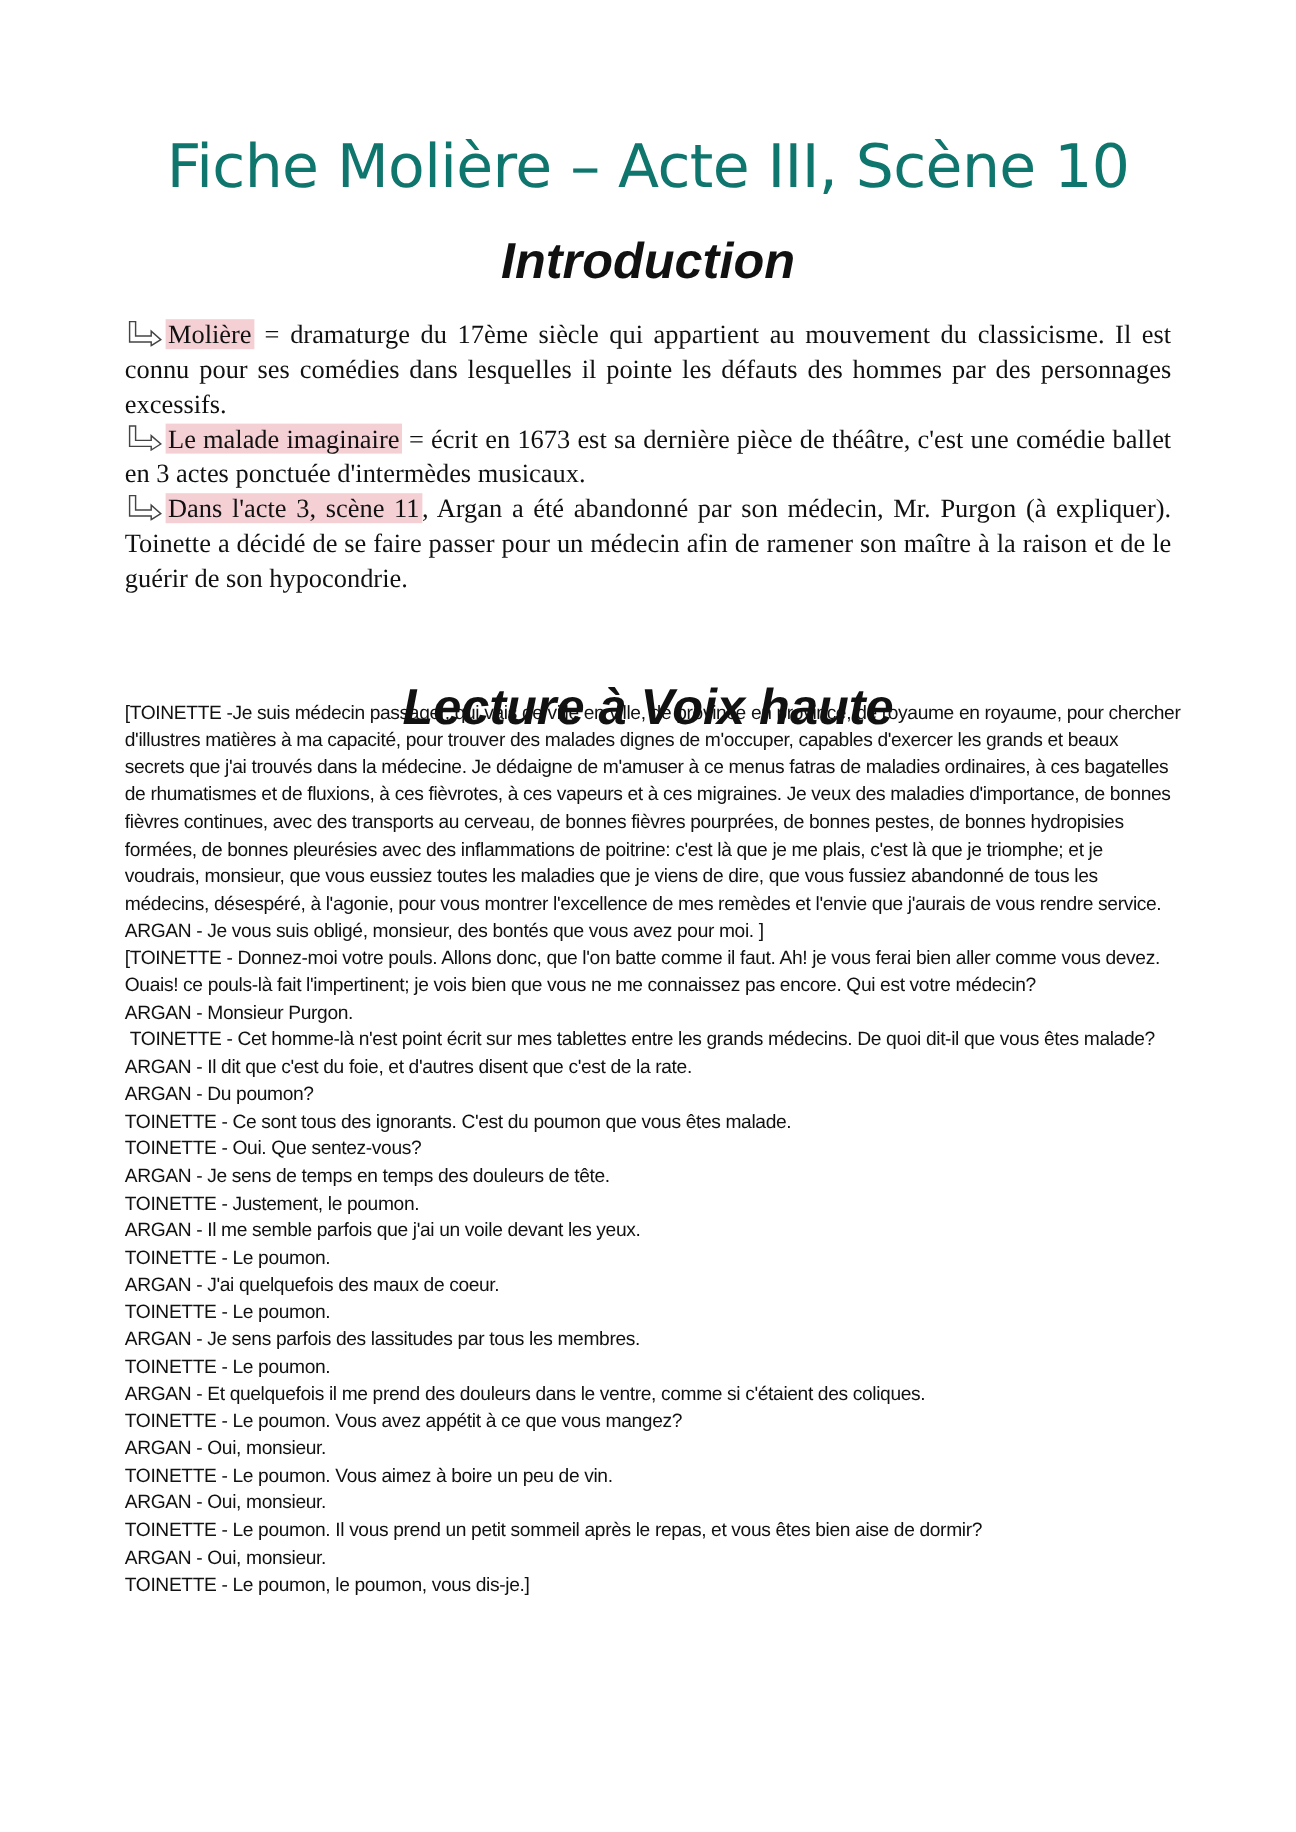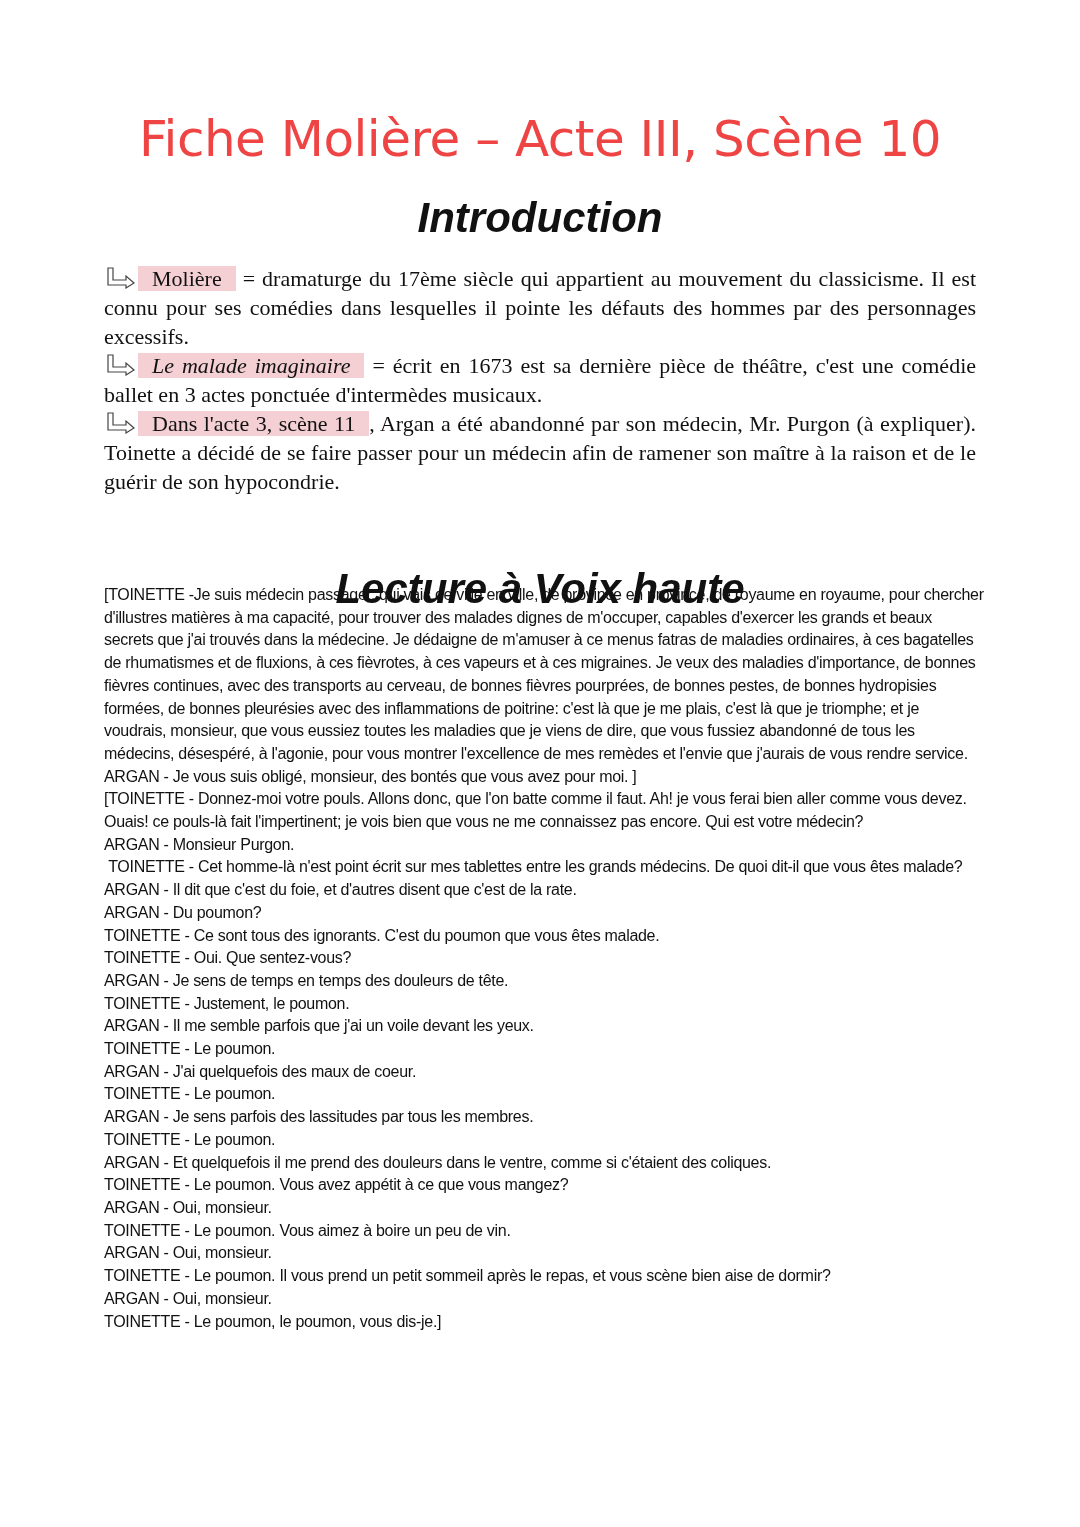--- a/index.html
+++ b/index.html
@@ -1,34 +1,34 @@
 <!DOCTYPE html>
 <html><head>
 <meta charset="utf-8">
 <style>
   html, body { margin: 0; padding: 0; background: #ffffff; }
   body { width: 1080px; height: 1527px; position: relative; overflow: hidden; color: #111; }
   .page { position: absolute; left: 0; top: 0; width: 1080px; height: 1527px; }
   .title {
     position: absolute; left: 0; top: 104px; width: 1080px; text-align: center;
     font-family: "DejaVu Sans", sans-serif; font-size: 50px; font-weight: normal;
-    letter-spacing: -0.5px; color: #ef4444; margin: 0; line-height: 70px;
+    letter-spacing: -0.5px; color: #0f766e; margin: 0; line-height: 70px;
   }
   .h2 {
     position: absolute; left: 0; width: 1080px; text-align: center;
     font-family: "Liberation Sans", sans-serif; font-style: italic; font-weight: bold;
     font-size: 42px; color: #111; margin: 0; line-height: 40px;
   }
   .intro {
     position: absolute; left: 104px; top: 264px; width: 872px;
     font-family: "Liberation Serif", serif; font-size: 22px; line-height: 29px;
     text-align: justify; color: #111;
   }
   .intro p { margin: 0; text-indent: 34px; position: relative; }
-  .hl { background: #f4d0d5; padding: 0 14px; }
+  .hl { background: #f4d0d5; padding: 0 2px; }
   .arrow {
     display: inline-block; width: 30px; height: 22px; vertical-align: -3px; margin-left: -32px; margin-right: 2px;
   }
   .dialogue {
     position: absolute; left: 104px; top: 584px; width: 880px;
     font-family: "Liberation Sans", sans-serif; font-size: 16px; line-height: 22.7px;
     color: #111; letter-spacing: -0.3px;
   }
   .dialogue p { margin: 0; }
 </style>
@@ -43,21 +43,21 @@
 
   <div class="intro">
     <p>
       <svg class="arrow" viewBox="0 0 30 22">
           <path d="M2 1 L7 1 L7 13 L20 13 L20 9 L28 16 L20 21 L20 18 L2 18 Z" fill="#fff" stroke="#444" stroke-width="1.2"></path>
         </svg><span class="hl">Molière</span><span> = dramaturge du 17ème siècle qui appartient au mouvement du classicisme. Il est connu pour ses comédies dans lesquelles il pointe les défauts des hommes par des personnages excessifs.</span>
     </p>
     <p>
       <svg class="arrow" viewBox="0 0 30 22">
           <path d="M2 1 L7 1 L7 13 L20 13 L20 9 L28 16 L20 21 L20 18 L2 18 Z" fill="#fff" stroke="#444" stroke-width="1.2"></path>
-        </svg><span class="hl" style="font-style:italic;">Le malade imaginaire</span><span> = écrit en 1673 est sa dernière pièce de théâtre, c'est une comédie ballet en 3 actes ponctuée d'intermèdes musicaux.</span>
+        </svg><span class="hl" style="">Le malade imaginaire</span><span> = écrit en 1673 est sa dernière pièce de théâtre, c'est une comédie ballet en 3 actes ponctuée d'intermèdes musicaux.</span>
     </p>
     <p>
       <svg class="arrow" viewBox="0 0 30 22">
           <path d="M2 1 L7 1 L7 13 L20 13 L20 9 L28 16 L20 21 L20 18 L2 18 Z" fill="#fff" stroke="#444" stroke-width="1.2"></path>
         </svg><span class="hl">Dans l'acte 3, scène 11</span><span>, Argan a été abandonné par son médecin, Mr. Purgon (à expliquer). Toinette a décidé de se faire passer pour un médecin afin de ramener son maître à la raison et de le guérir de son hypocondrie.</span>
     </p>
   </div>
 
   <h2 class="h2" style="top:521px;margin-top:48px;">Lecture à Voix haute</h2>
 
@@ -77,18 +77,18 @@
     <p>TOINETTE - Le poumon.</p>
     <p>ARGAN - J'ai quelquefois des maux de coeur.</p>
     <p>TOINETTE - Le poumon.</p>
     <p>ARGAN - Je sens parfois des lassitudes par tous les membres.</p>
     <p>TOINETTE - Le poumon.</p>
     <p>ARGAN - Et quelquefois il me prend des douleurs dans le ventre, comme si c'étaient des coliques.</p>
     <p>TOINETTE - Le poumon. Vous avez appétit à ce que vous mangez?</p>
     <p>ARGAN - Oui, monsieur.</p>
     <p>TOINETTE - Le poumon. Vous aimez à boire un peu de vin.</p>
     <p>ARGAN - Oui, monsieur.</p>
-    <p>TOINETTE - Le poumon. Il vous prend un petit sommeil après le repas, et vous scène bien aise de dormir?</p>
+    <p>TOINETTE - Le poumon. Il vous prend un petit sommeil après le repas, et vous êtes bien aise de dormir?</p>
     <p>ARGAN - Oui, monsieur.</p>
     <p>TOINETTE - Le poumon, le poumon, vous dis-je.]</p>
   </div>
 
 </div>
 
 </body></html>

